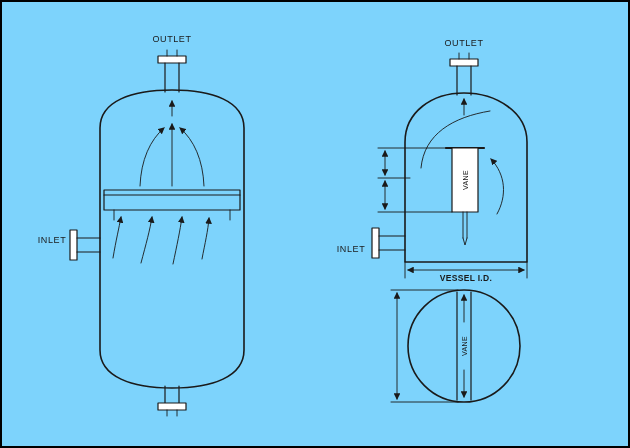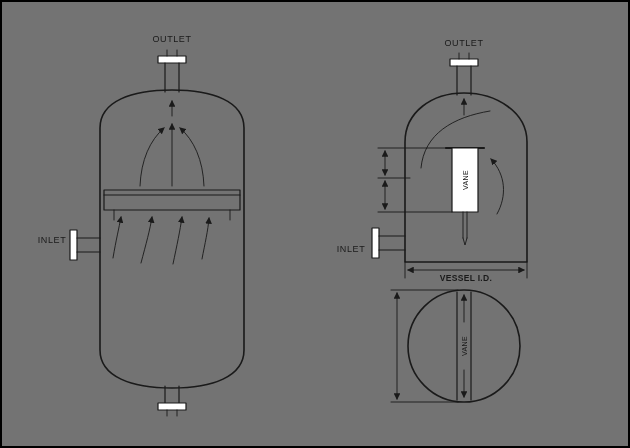--- a/index.html
+++ b/index.html
@@ -1,18 +1,18 @@
 <!DOCTYPE html>
 <html><head>
 <meta charset="utf-8">
 <style>
   html, body { margin: 0; padding: 0; background: #e8e8e8; }
   .page {
     width: 630px; height: 448px;
-    background: #737373;
+    background: #7dd3fc;
     position: relative;
     margin: 0 auto;
     font-family: "Liberation Sans", sans-serif;
   }
   svg { display: block; }
   .ln   { stroke: #1a1a1a; stroke-width: 1.2; fill: none; stroke-linecap: round; stroke-linejoin: round; }
   .shell{ stroke-width: 1.6; }
   .thin { stroke-width: 0.9; }
   .thick{ stroke-width: 2.2; }
   .fillw{ fill: #ffffff; }

